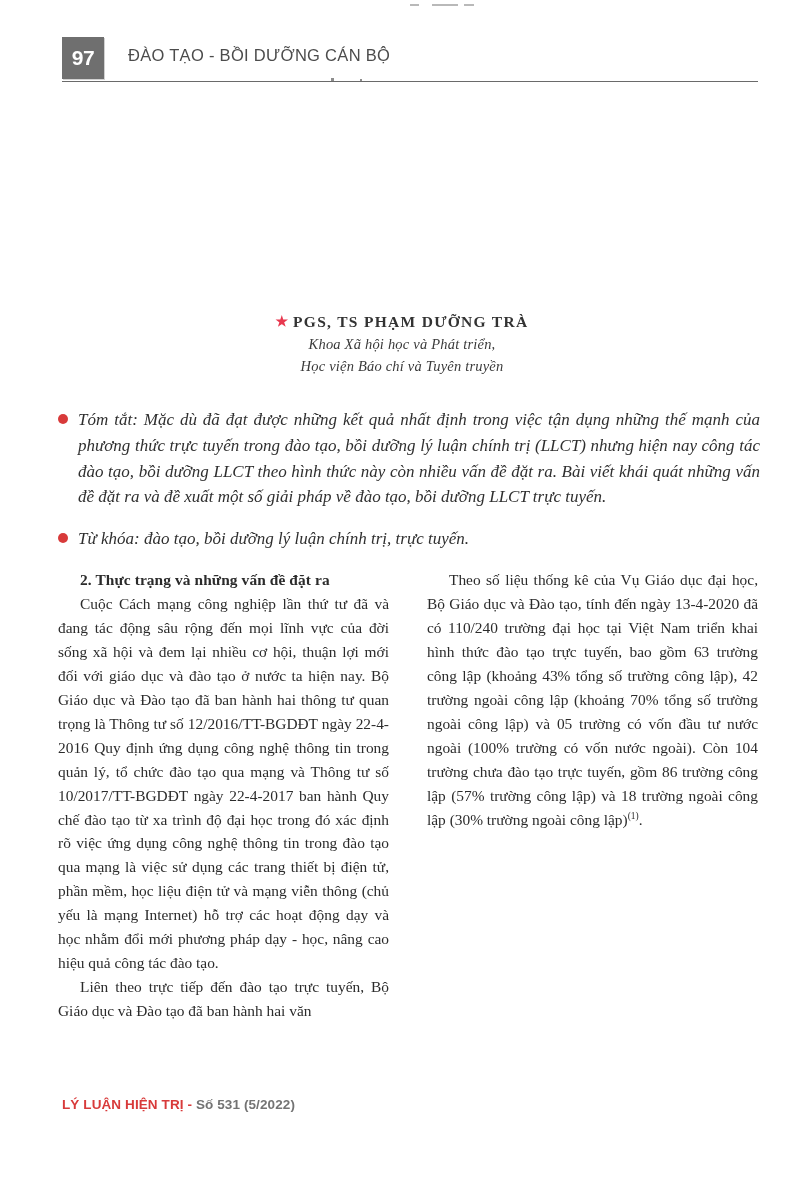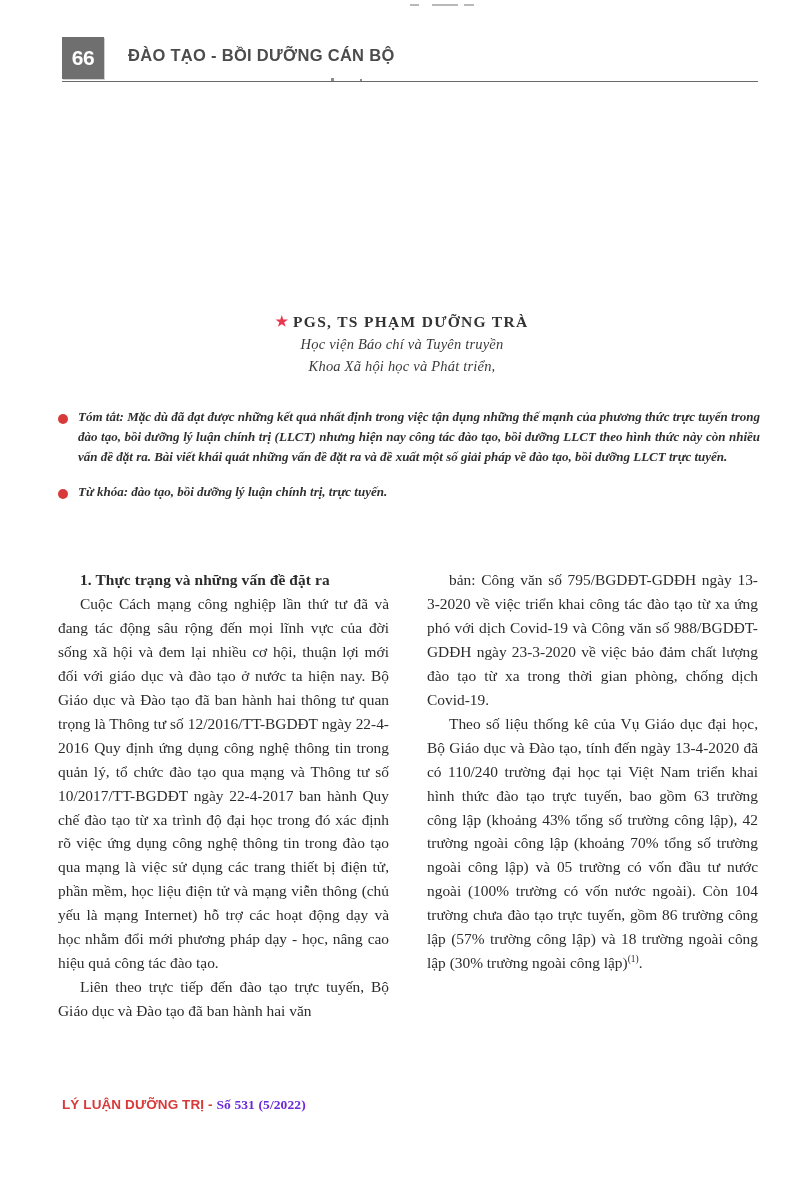--- a/index.html
+++ b/index.html
@@ -61,21 +61,21 @@
     display: flex;
     align-items: center;
     justify-content: center;
     box-shadow: 1px 1px 0 rgba(0,0,0,0.18);
   }
   .header-title {
     position: absolute;
     left: 66px;
     top: 9px;
     font-family: "Liberation Sans", sans-serif;
-    font-weight: bold;
+    font-weight: normal;
     font-size: 16.5px;
     letter-spacing: 0.3px;
     color: #4c4c4c;
     white-space: nowrap;
   }
   .header-rule {
     position: absolute;
     left: 62px;
     top: 81px;
     width: 696px;
@@ -140,22 +140,22 @@
   .abstract-block {
     position: absolute;
     left: 58px;
     top: 407px;
     width: 702px;
   }
   .lead-para {
     position: relative;
     font-family: "Liberation Serif", serif;
     font-style: italic;
-    font-weight: bold;
-    font-size: 13px;
+    font-weight: normal;
+    font-size: 17px;
     line-height: 1.52;
     color: #2f2f2f;
     text-align: justify;
     padding-left: 20px;
   }
   .lead-para + .lead-para { margin-top: 16px; }
   .bullet-dot {
     position: absolute;
     left: 0;
     top: 7px;
@@ -202,70 +202,69 @@
     position: absolute;
     left: 62px;
     top: 1097px;
     font-family: "Liberation Sans", sans-serif;
     font-weight: bold;
     font-size: 13.5px;
     color: #d83a3a;
     letter-spacing: 0.1px;
     white-space: nowrap;
   }
-  .footer .issue { color: #6d28d9; font-family: Liberation Serif, serif; }
+  .footer .issue { color: #737373; }
 </style>
 </head>
 <body>
 
 <div class="page">
 
   <div class="scan-marks">
     <span></span>
       <span></span>
       <span></span>
   </div>
   <div class="speck" style="left:331px;top:78px;width:3px;height:3px;"></div>
   <div class="speck" style="left:360px;top:79px;width:2px;height:2px;"></div>
 
   <div class="header">
-    <div class="page-number-box">66</div>
+    <div class="page-number-box">97</div>
     <div class="header-title">ĐÀO TẠO - BỒI DƯỠNG CÁN BỘ</div>
   </div>
   <div class="header-rule"></div>
 
 
   <div class="byline">
     <div class="author-row">
       <span class="star-icon">★</span><span>PGS, TS PHẠM DƯỠNG TRÀ</span>
     </div>
+    <div class="affiliation">Khoa Xã hội học và Phát triển,</div>
     <div class="affiliation">Học viện Báo chí và Tuyên truyền</div>
-    <div class="affiliation">Khoa Xã hội học và Phát triển,</div>
   </div>
 
   <div class="abstract-block">
     <div class="lead-para">
       <span class="bullet-dot"></span>
       <span>Tóm tắt: Mặc dù đã đạt được những kết quả nhất định trong việc tận dụng những thế mạnh của phương thức trực tuyến trong đào tạo, bồi dưỡng lý luận chính trị (LLCT) nhưng hiện nay công tác đào tạo, bồi dưỡng LLCT theo hình thức này còn nhiều vấn đề đặt ra. Bài viết khái quát những vấn đề đặt ra và đề xuất một số giải pháp về đào tạo, bồi dưỡng LLCT trực tuyến.</span>
     </div>
     <div class="lead-para">
       <span class="bullet-dot"></span>
       <span>Từ khóa: đào tạo, bồi dưỡng lý luận chính trị, trực tuyến.</span>
     </div>
   </div>
 
   <div class="columns">
     <div class="col">
-      <p class="section-heading">1. Thực trạng và những vấn đề đặt ra</p>
+      <p class="section-heading">2. Thực trạng và những vấn đề đặt ra</p>
       <p>Cuộc Cách mạng công nghiệp lần thứ tư đã và đang tác động sâu rộng đến mọi lĩnh vực của đời sống xã hội và đem lại nhiều cơ hội, thuận lợi mới đối với giáo dục và đào tạo ở nước ta hiện nay. Bộ Giáo dục và Đào tạo đã ban hành hai thông tư quan trọng là Thông tư số 12/2016/TT-BGDĐT ngày 22-4-2016 Quy định ứng dụng công nghệ thông tin trong quản lý, tổ chức đào tạo qua mạng và Thông tư số 10/2017/TT-BGDĐT ngày 22-4-2017 ban hành Quy chế đào tạo từ xa trình độ đại học trong đó xác định rõ việc ứng dụng công nghệ thông tin trong đào tạo qua mạng là việc sử dụng các trang thiết bị điện tử, phần mềm, học liệu điện tử và mạng viễn thông (chủ yếu là mạng Internet) hỗ trợ các hoạt động dạy và học nhằm đổi mới phương pháp dạy - học, nâng cao hiệu quả công tác đào tạo.</p>
       <p>Liên theo trực tiếp đến đào tạo trực tuyến, Bộ Giáo dục và Đào tạo đã ban hành hai văn</p>
     </div>
     <div class="col">
-      <p>bản: Công văn số 795/BGDĐT-GDĐH ngày 13-3-2020 về việc triển khai công tác đào tạo từ xa ứng phó với dịch Covid-19 và Công văn số 988/BGDĐT-GDĐH ngày 23-3-2020 về việc bảo đảm chất lượng đào tạo từ xa trong thời gian phòng, chống dịch Covid-19.</p>
       <p><span>Theo số liệu thống kê của Vụ Giáo dục đại học, Bộ Giáo dục và Đào tạo, tính đến ngày 13-4-2020 đã có 110/240 trường đại học tại Việt Nam triển khai hình thức đào tạo trực tuyến, bao gồm 63 trường công lập (khoảng 43% tổng số trường công lập), 42 trường ngoài công lập (khoảng 70% tổng số trường ngoài công lập) và 05 trường có vốn đầu tư nước ngoài (100% trường có vốn nước ngoài). Còn 104 trường chưa đào tạo trực tuyến, gồm 86 trường công lập (57% trường công lập) và 18 trường ngoài công lập (30% trường ngoài công lập)</span><span class="sup">(1)</span><span>.</span></p>
     </div>
   </div>
 
   <div class="footer">
-    <span>LÝ LUẬN DƯỠNG TRỊ</span><span> - </span><span class="issue">Số 531 (5/2022)</span>
+    <span>LÝ LUẬN HIỆN TRỊ</span><span> - </span><span class="issue">Số 531 (5/2022)</span>
   </div>
 
 </div>
 
 </body></html>

